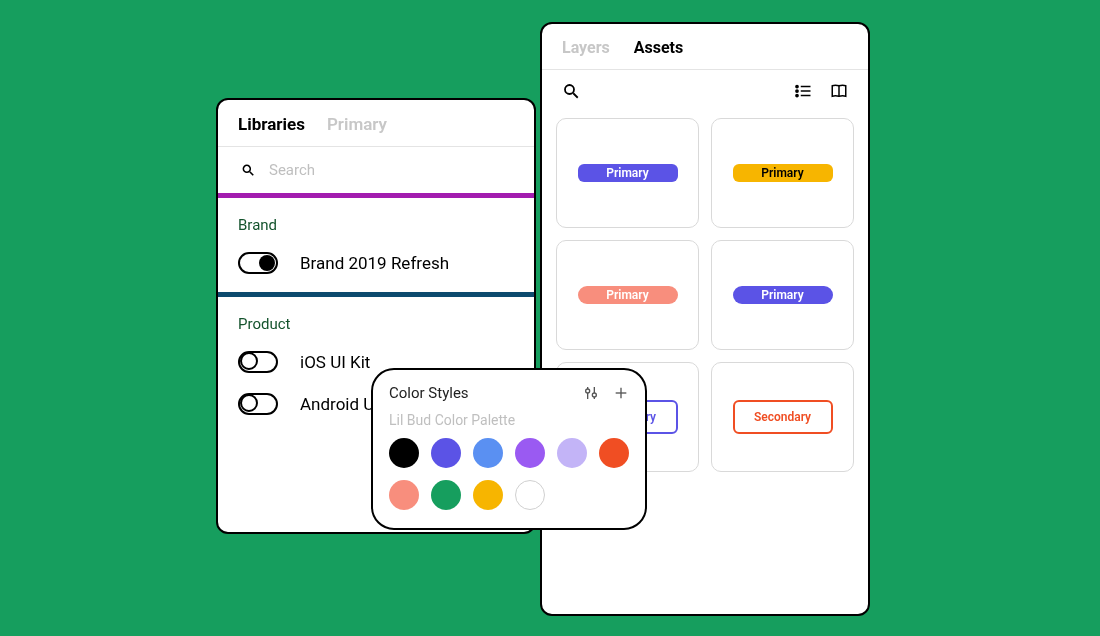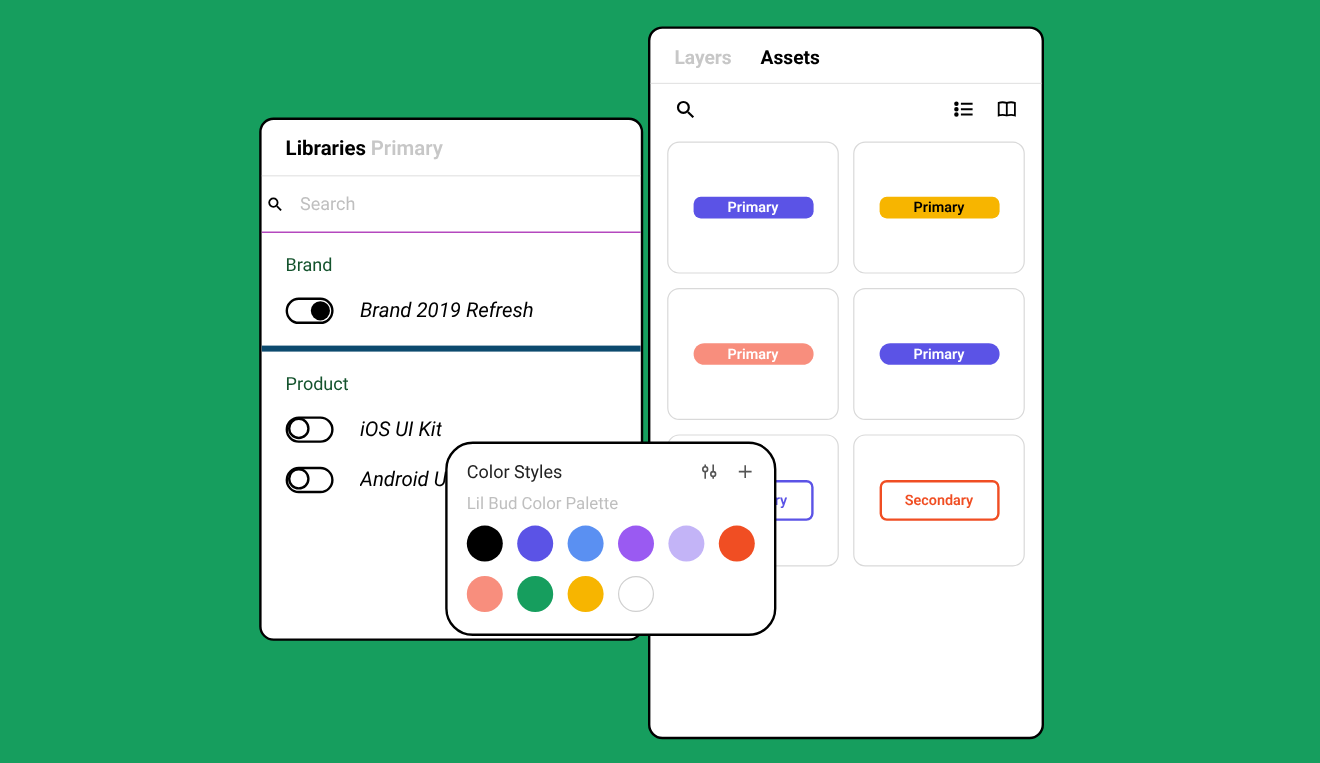--- a/index.html
+++ b/index.html
@@ -20,38 +20,38 @@
     width: 320px;
     height: 436px;
     background: #fff;
     border: 2.5px solid #000;
     border-radius: 12px;
     overflow: hidden;
   }
   .panel-libraries .tabs {
     display: flex;
     align-items: center;
-    gap: 4px;
+    gap: 22px;
     padding: 14px 20px 12px 20px;
     border-bottom: 1px solid #e4e4e4;
   }
   .panel-libraries .tab {
     font-size: 17px;
     font-weight: 600;
     color: #c7c7c7;
     cursor: pointer;
   }
   .panel-libraries .tab.active { color: #000; font-weight: 700; }
 
   .panel-libraries .search-row {
     display: flex;
     align-items: center;
     gap: 14px;
-    padding: 14px 4px;
-    border-bottom: 1px solid #a21caf;
+    padding: 14px 23px;
+    border-bottom: 5px solid #a21caf;
   }
   .search-row .search-icon svg { width: 14px; height: 14px; display:block; }
   .search-row .search-text {
     font-size: 15px;
     color: #bfbfbf;
   }
 
   .section-label {
     padding: 18px 20px 8px 20px;
     font-size: 15px;
@@ -86,21 +86,20 @@
   }
   .switch.on .knob { left: auto; right: 1px; }
   .switch.off .knob { background: #fff; border: 2.5px solid #000; top: -1px; left: -0.5px; width: 18px; height: 18px; box-sizing: border-box; }
   .switch.off { border-width: 2px; }
 
   .lib-row .lib-name {
     font-size: 17px;
     color: #000;
     white-space: nowrap;
     overflow: hidden;
-    font-style: italic;
   }
 
   
   .panel-assets {
     position: absolute;
     left: 540px;
     top: 22px;
     width: 330px;
     height: 594px;
     background: #fff;

